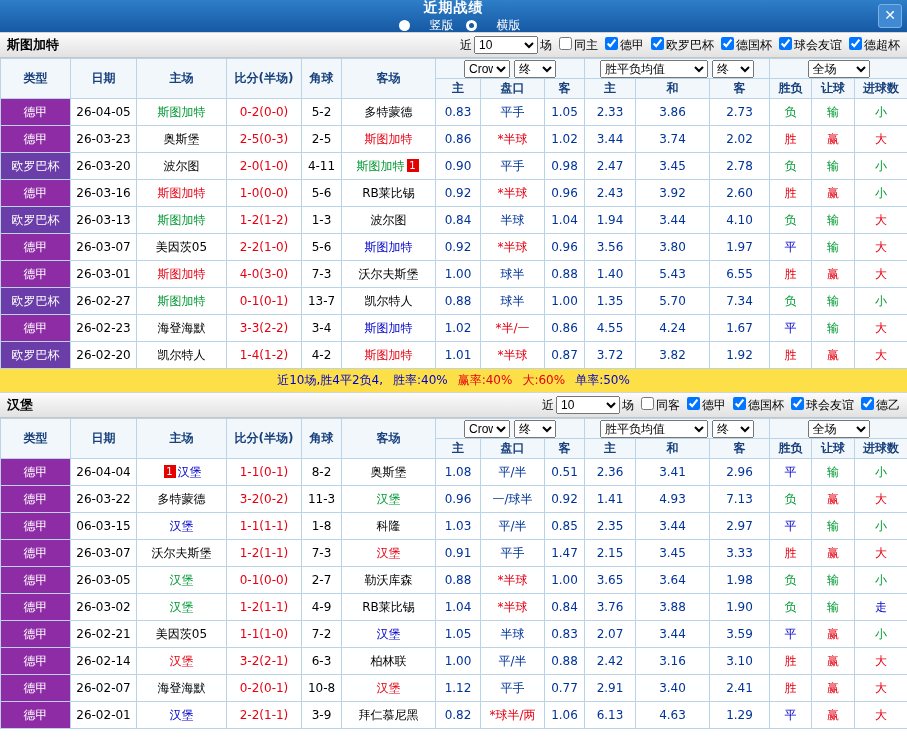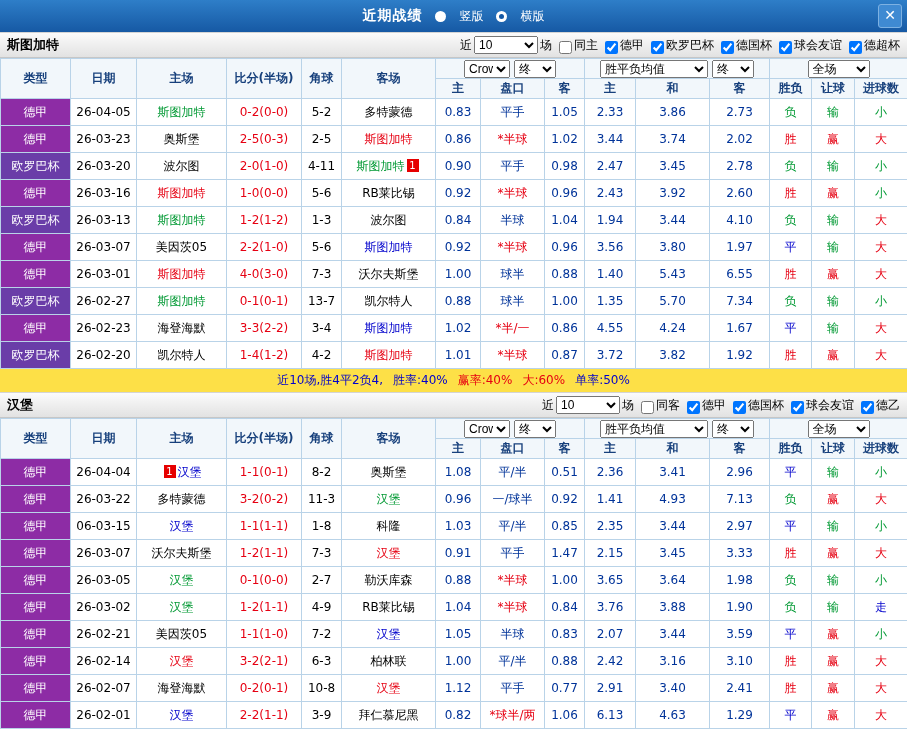--- a/index.html
+++ b/index.html
@@ -4,37 +4,37 @@
 <style>
   :root{
     --red:#e60012; --green:#009933; --blue:#0000cc;
     --lg1:#8d2ca5; --lg2:#6a3da8; --bar:#1a63ae;
   }
   *{box-sizing:border-box;}
   body{margin:0;width:907px;height:756px;overflow:hidden;background:#fff;
        font-family:"DejaVu Sans","Liberation Sans",sans-serif;font-size:12px;color:#000;}
   
   .titlebar{height:32px;background:linear-gradient(180deg,#2e7ec8,#1659a4);position:relative;
-            display:flex;align-items:center;justify-content:center;color:#fff;}
+            display:flex;align-items:center;justify-content:center;color:#fff;flex-direction:column;}
   .title{font-weight:bold;font-size:14px;letter-spacing:1px;}
   .radios{display:flex;align-items:center;margin-left:12px;gap:12px;}
-  .radio-item{display:flex;align-items:center;gap:14px;cursor:pointer;}
+  .radio-item{display:flex;align-items:center;gap:20px;cursor:pointer;}
   .radio{width:11px;height:11px;border-radius:50%;background:#fff;position:relative;display:inline-block;}
   .radio.sel::after{content:"";position:absolute;left:3px;top:3px;width:5px;height:5px;border-radius:50%;background:#1659a4;}
   .rlabel{color:#fff;font-size:12px;}
   .close{position:absolute;right:5px;top:4px;width:24px;height:24px;background:#3f8ad2;
          border:1px solid #7db1e2;border-radius:3px;color:#fff;font-weight:bold;text-align:center;
          line-height:21px;font-size:14px;cursor:pointer;}
   
   .secbar{height:26px;background:linear-gradient(#fbfbfb,#e2e2e2);border-top:1px solid #d4d4d4;
           border-bottom:1px solid #c6c6c6;display:flex;align-items:center;padding:0 7px;}
   .team-name{font-weight:bold;font-size:13px;}
   .filters{margin-left:auto;display:flex;align-items:center;gap:2px;}
   .filters select{font-size:12px;height:18px;}
-  .filters label{display:flex;align-items:flex-end;margin-left:5px;cursor:pointer;}
+  .filters label{display:flex;align-items:flex-start;margin-left:5px;cursor:pointer;}
   .filters input{width:13px;height:13px;margin:0 2px 0 0;}
   
   table{width:907px;border-collapse:collapse;table-layout:fixed;}
   th,td{border:1px solid #b9d3e8;text-align:center;padding:0;font-size:12px;overflow:hidden;white-space:nowrap;}
   thead th{background:#f2f7fb;color:#17407c;font-weight:bold;height:20px;}
   thead select{font-size:12px;height:18px;margin:0 2px;vertical-align:middle;}
   .sel-src{width:46px}.sel-fin{width:42px}.sel-eu{width:108px}.sel-scope{width:62px}.sel-cnt{width:64px}
   tbody td{height:27px;background:#fff;}
   td.lg{color:#fff;}
   .lg-dejia{background:var(--lg1);}

